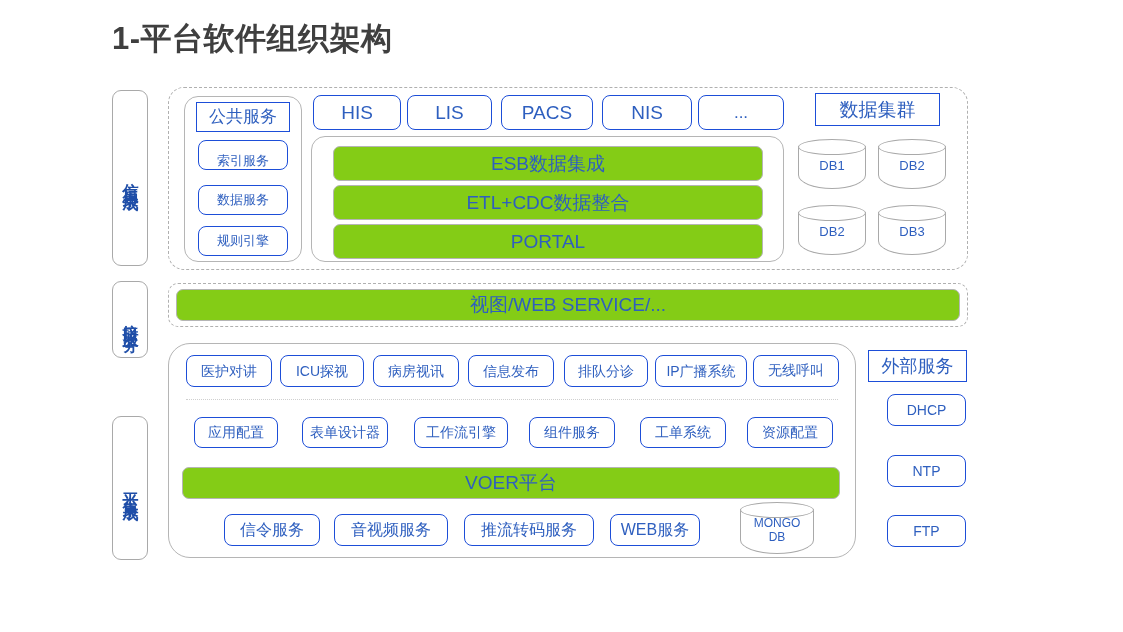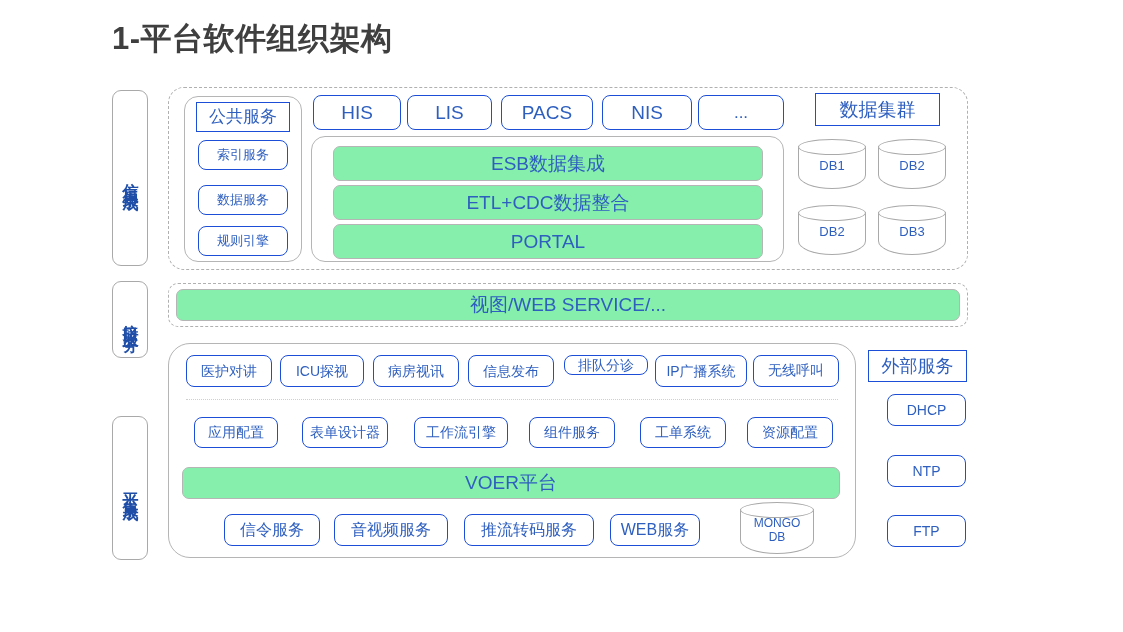--- a/index.html
+++ b/index.html
@@ -25,21 +25,21 @@
     background:#ffffff;
     color:#2e5fbf;
     display:flex;align-items:center;justify-content:center;
     box-sizing:border-box;
     text-align:center;
     line-height:1.15;
     white-space:nowrap;
   }
   .chip.sq{border-radius:0;}
   .bigbar{
-    border:1px solid #b5b5b5;border-radius:7px;background:#86efac;
+    border:1px solid #b5b5b5;border-radius:7px;background:#84cc16;
     color:#2e5fbf;display:flex;align-items:center;justify-content:center;
     box-sizing:border-box;white-space:nowrap;
   }
   
   .sidelabel{
     position:absolute;
     border:1px solid #a9a9a9;border-radius:9px;background:#fff;
     color:#1f4ea8;font-weight:bold;
     display:flex;align-items:center;justify-content:center;
     box-sizing:border-box;
@@ -112,21 +112,21 @@
 </div>
 
 <div class="dashbox" style="left:168px;top:87px;width:800px;height:183px;"></div>
 
 <div class="solidbox" style="left:184px;top:96px;width:118px;height:166px;border-radius:14px;"></div>
 
 <div class="chip sq" style="position:absolute;left:196px;top:102px;width:94px;height:30px;font-size:17px;">
   <span>公共服务</span>
 </div>
 
-<div class="chip" style="position:absolute;left:198px;top:140px;width:90px;height:30px;font-size:13px;">
+<div class="chip" style="position:absolute;left:198px;top:140px;width:90px;height:30px;font-size:13px;align-items:flex-end;">
   <span>索引服务</span>
 </div>
 <div class="chip" style="position:absolute;left:198px;top:185px;width:90px;height:30px;font-size:13px;">
   <span>数据服务</span>
 </div>
 <div class="chip" style="position:absolute;left:198px;top:226px;width:90px;height:30px;font-size:13px;">
   <span>规则引擎</span>
 </div>
 
 <div class="chip" style="position:absolute;left:313px;top:95px;width:88px;height:35px;font-size:19px;">
@@ -202,21 +202,21 @@
 </div>
 <div class="chip" style="position:absolute;left:280px;top:355px;width:84px;height:32px;font-size:14px;">
   <span>ICU探视</span>
 </div>
 <div class="chip" style="position:absolute;left:373px;top:355px;width:86px;height:32px;font-size:14px;">
   <span>病房视讯</span>
 </div>
 <div class="chip" style="position:absolute;left:468px;top:355px;width:86px;height:32px;font-size:14px;">
   <span>信息发布</span>
 </div>
-<div class="chip" style="position:absolute;left:564px;top:355px;width:84px;height:20px;font-size:14px;">
+<div class="chip" style="position:absolute;left:564px;top:355px;width:84px;height:32px;font-size:14px;">
   <span>排队分诊</span>
 </div>
 <div class="chip" style="position:absolute;left:655px;top:355px;width:92px;height:32px;font-size:14px;">
   <span>IP广播系统</span>
 </div>
 <div class="chip" style="position:absolute;left:753px;top:355px;width:86px;height:32px;font-size:14px;font-family:Liberation Serif, serif;">
   <span>无线呼叫</span>
 </div>
 
 <div class="divider" style="left:186px;top:399px;width:652px;"></div>

